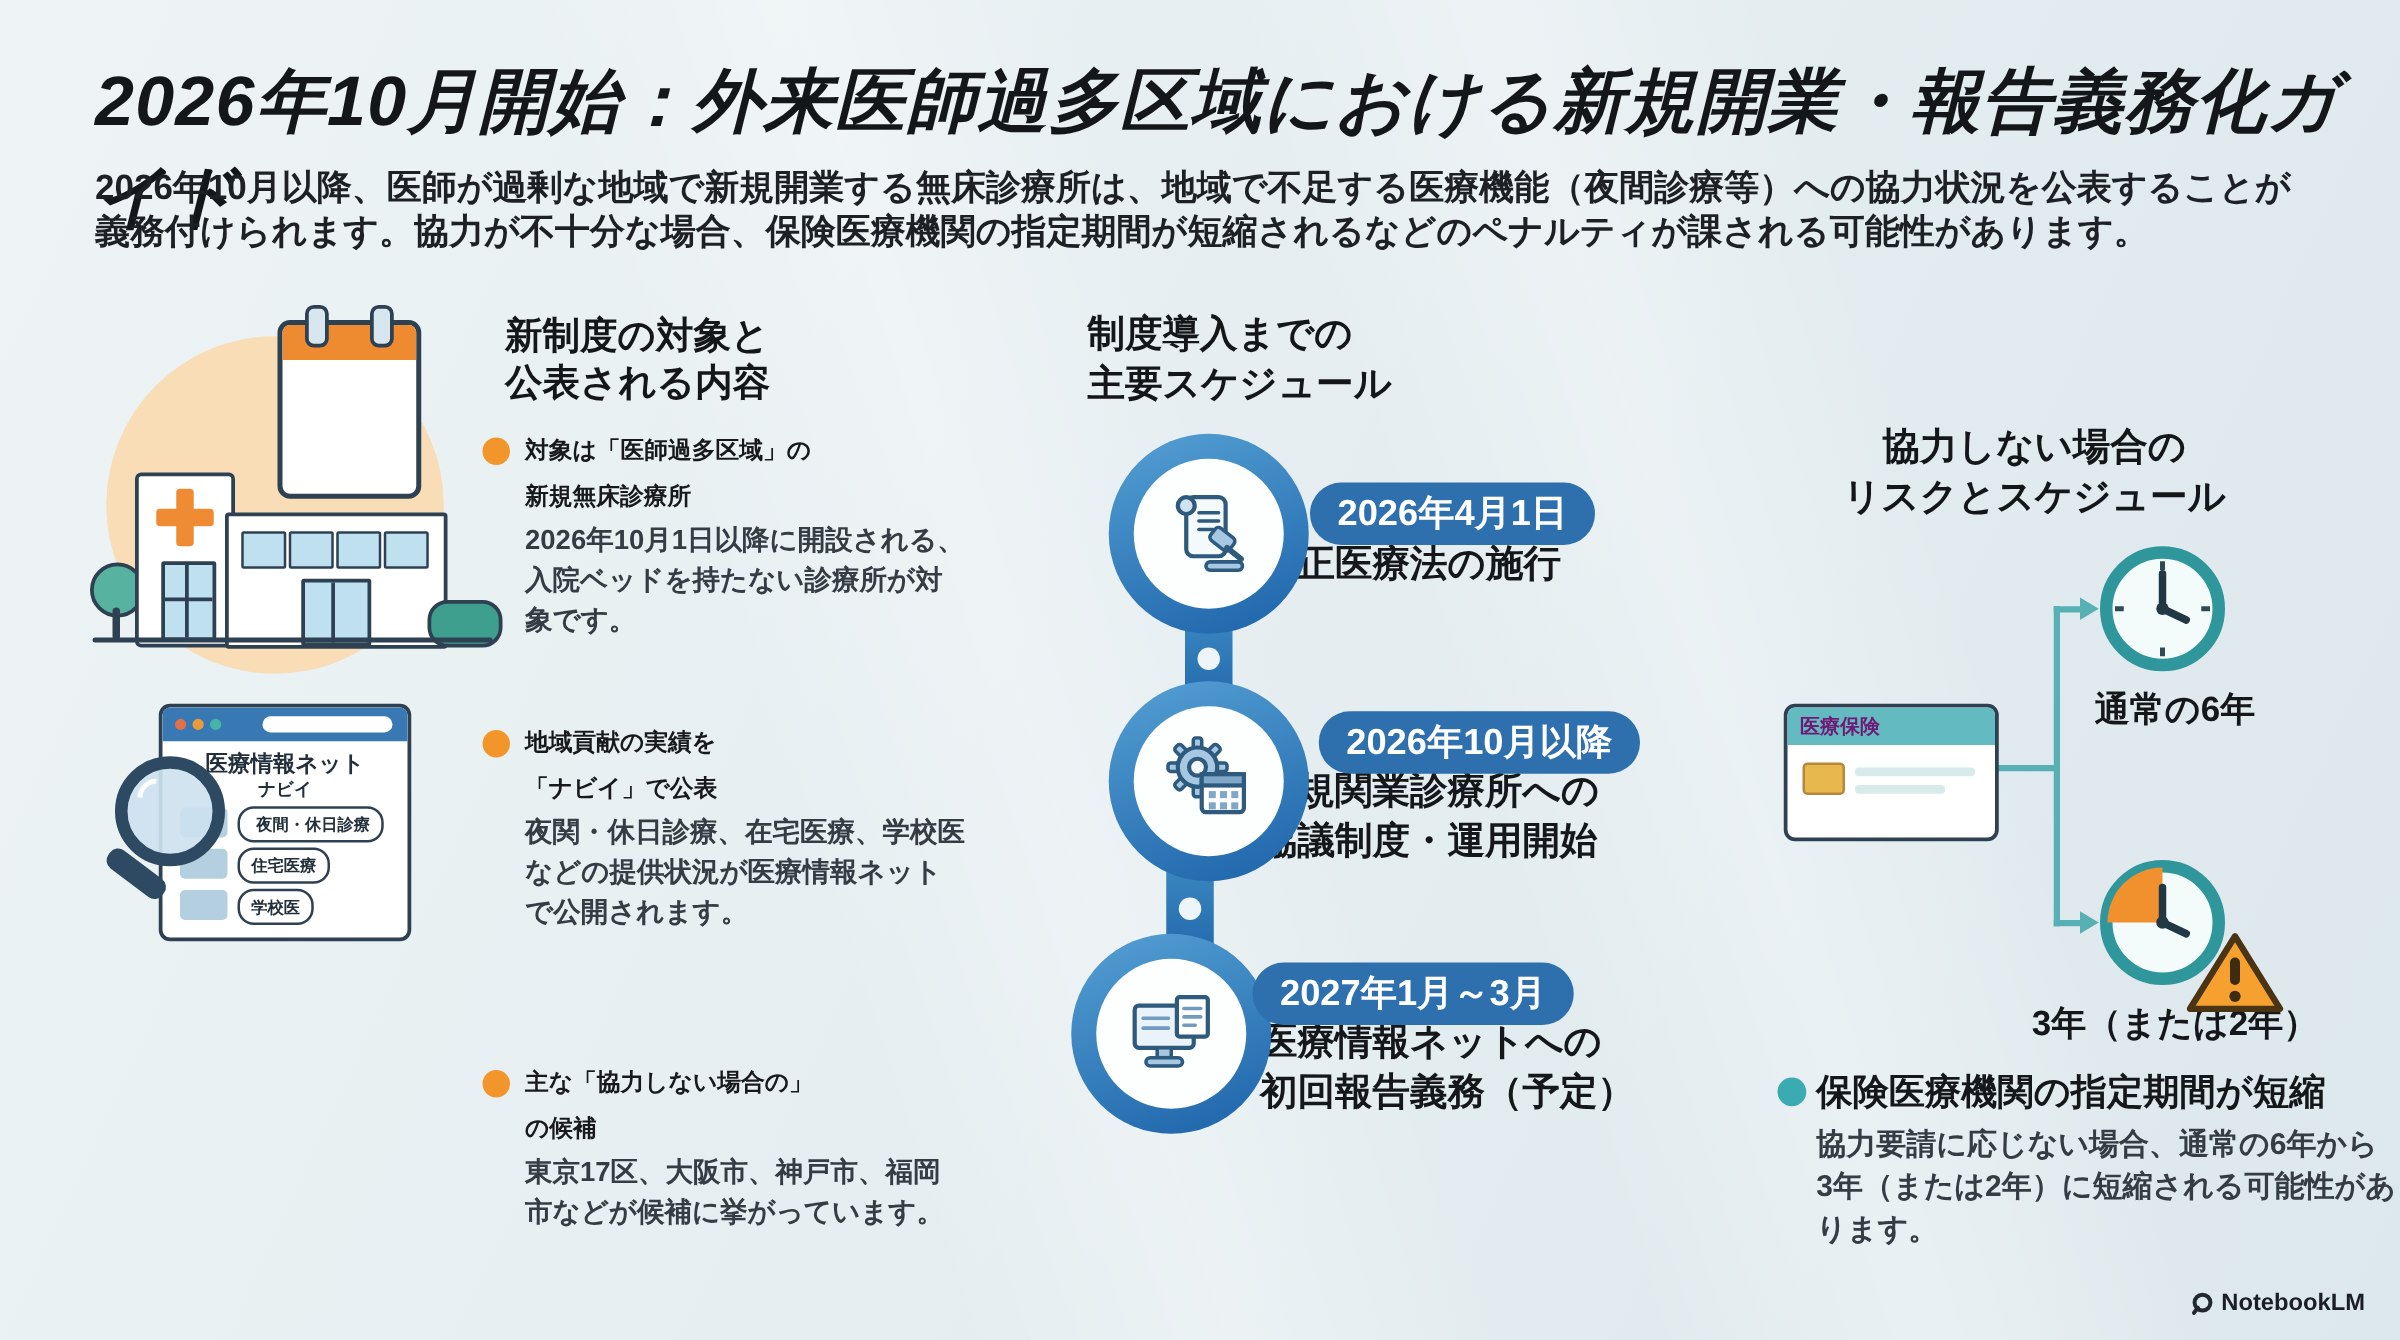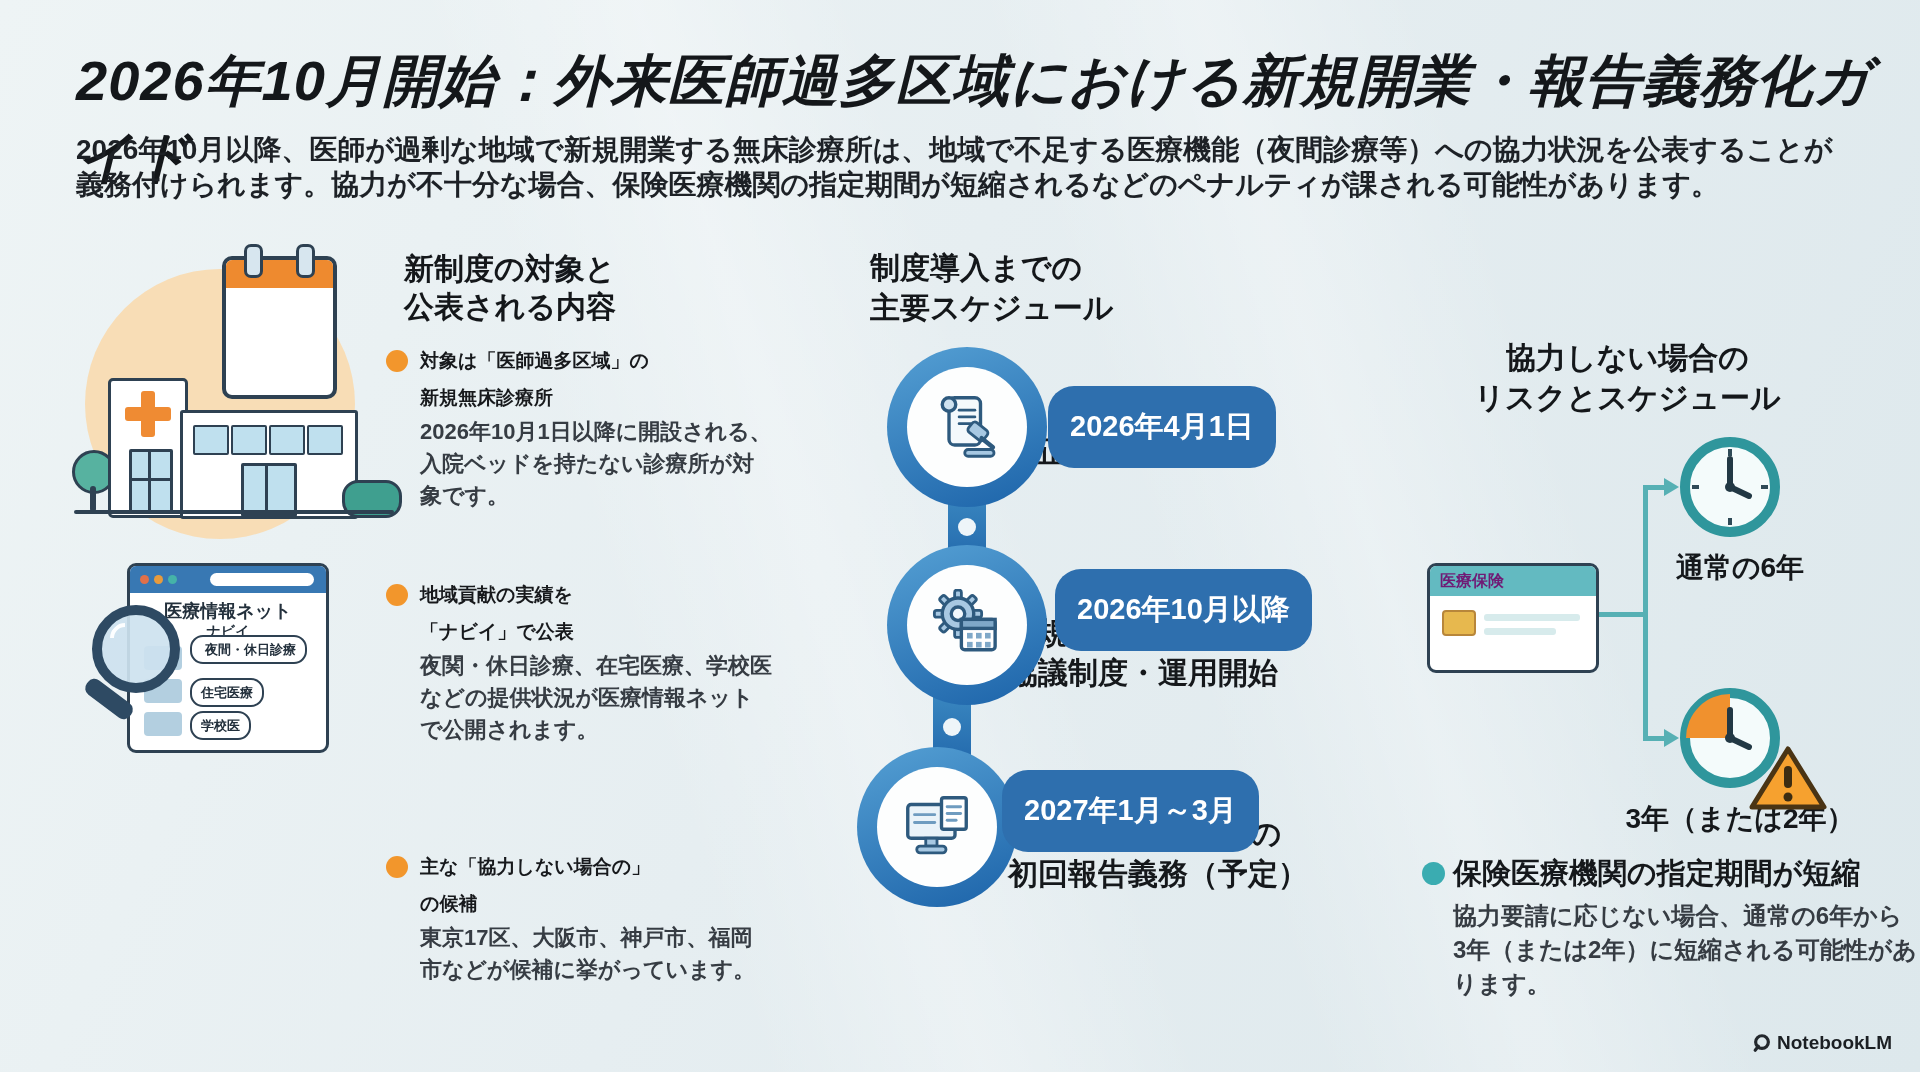--- a/index.html
+++ b/index.html
@@ -58,21 +58,21 @@
   .mag-circle{left:0;top:47px;width:68px;height:68px;border-radius:50%;border:10px solid #2e4a63;background:rgba(205,226,239,0.92);z-index:4;}
   .mag-shine{left:8px;top:8px;width:22px;height:22px;border:4px solid rgba(255,255,255,0.95);border-color:rgba(255,255,255,0.95) transparent transparent transparent;border-radius:50%;transform:rotate(-45deg);}
   .mag-handle{left:-10px;top:132px;width:54px;height:18px;background:#2e4a63;border-radius:8px;transform:rotate(37deg);z-index:3;}
   
   .tl-heading{left:870px;top:248px;width:340px;text-align:left;font-size:30px;font-weight:bold;line-height:40px;color:#14171a;}
   .conn{width:38px;height:80px;background:linear-gradient(180deg,#3c8ac2,#2268ac);z-index:1;}
   .conn-dot{width:18px;height:18px;border-radius:50%;background:#eef5f9;z-index:2;}
   .tl-circle{width:160px;height:160px;border-radius:50%;background:linear-gradient(160deg,#55a0d4,#1c63a9);
     display:flex;align-items:center;justify-content:center;z-index:3;}
   .tl-inner{width:120px;height:120px;border-radius:50%;background:#fdfefe;display:flex;align-items:center;justify-content:center;}
-  .badge{background:#2e6fae;color:#fff;font-size:29px;font-weight:bold;padding:21px 22px;border-radius:26px;white-space:nowrap;z-index:4;}
+  .badge{background:#2e6fae;color:#fff;font-size:29px;font-weight:bold;padding:5px 22px;border-radius:26px;white-space:nowrap;z-index:4;}
   .tl-label{left:1008px;font-size:30px;font-weight:bold;line-height:40px;color:#15181b;}
   
   .risk-heading{left:1455px;top:338px;width:345px;text-align:center;font-size:30px;font-weight:bold;line-height:40px;color:#14171a;}
   .card{left:1427px;top:563px;width:166px;height:104px;background:#fff;border:3px solid #2e4152;border-radius:9px;overflow:hidden;z-index:2;}
   .card-head{left:0;top:0;width:100%;height:30px;background:#63bac1;}
   .card-label{left:10px;top:5px;font-size:16px;font-weight:bold;color:#701a75;}
   .chip{left:12px;top:44px;width:30px;height:22px;background:#e7b84e;border:2px solid #b8863a;border-radius:4px;}
   .cline{background:#d7ebec;height:7px;border-radius:3px;}
   .tealline{background:#56b0b4;z-index:1;}
   .arrow-right{width:0;height:0;border-top:9px solid transparent;border-bottom:9px solid transparent;border-left:15px solid #56b0b4;z-index:1;}
@@ -156,21 +156,21 @@
       <div class="abs bdot" style="left:10px;background:#e0704a;"></div>
       <div class="abs bdot" style="left:24px;background:#e89b3c;"></div>
       <div class="abs bdot" style="left:38px;background:#45b3a8;"></div>
       <div class="abs bsearch"></div>
     </div>
     <div class="abs btitle">医療情報ネット</div>
     <div class="abs bsub">ナビイ</div>
     <div class="abs bblock" style="top:80px;"></div>
     <div class="abs bblock" style="top:113px;"></div>
     <div class="abs bblock" style="top:146px;"></div>
-    <div class="abs bpill" style="top:69px;padding-left:13px;">夜間・休日診療</div>
+    <div class="abs bpill" style="top:79px;padding-left:13px;">夜間・休日診療</div>
     <div class="abs bpill" style="top:112px;">住宅医療</div>
     <div class="abs bpill" style="top:145px;">学校医</div>
   </div>
   <div class="abs mag-handle"></div>
   <div class="abs mag-circle">
     <div class="abs mag-shine"></div>
   </div>
 </div>
 
 <div class="abs tl-heading pre">制度導入までの

